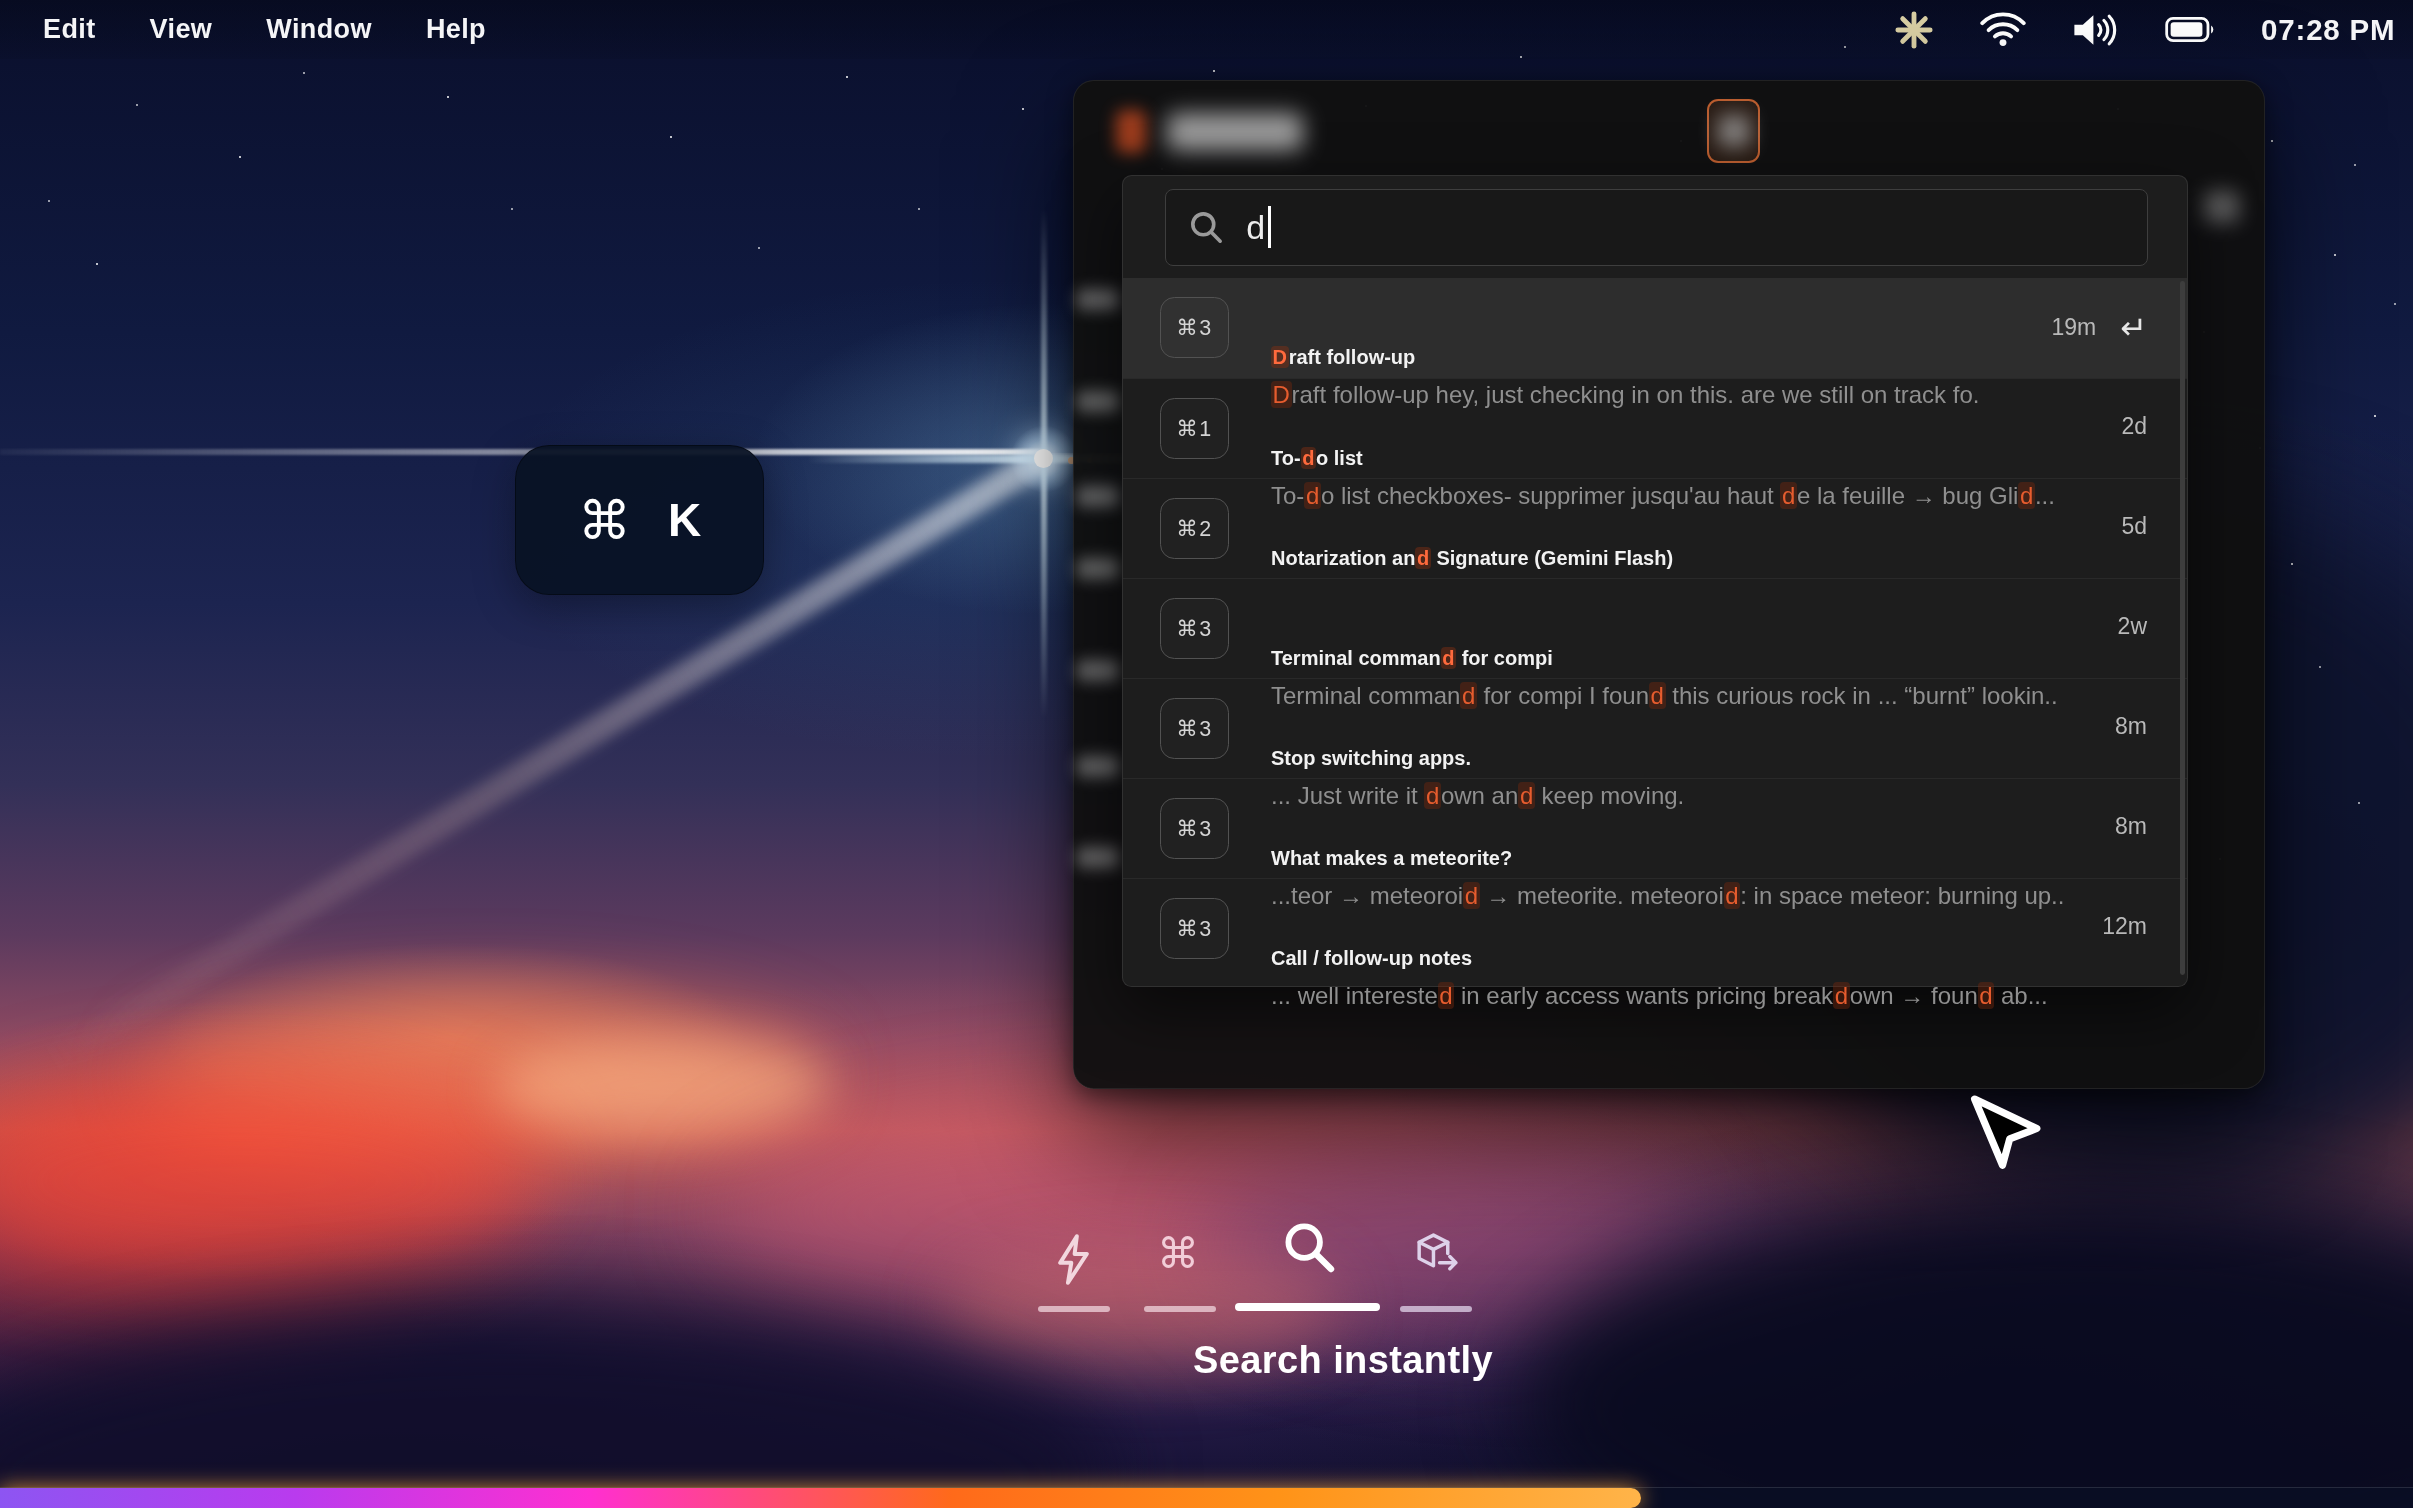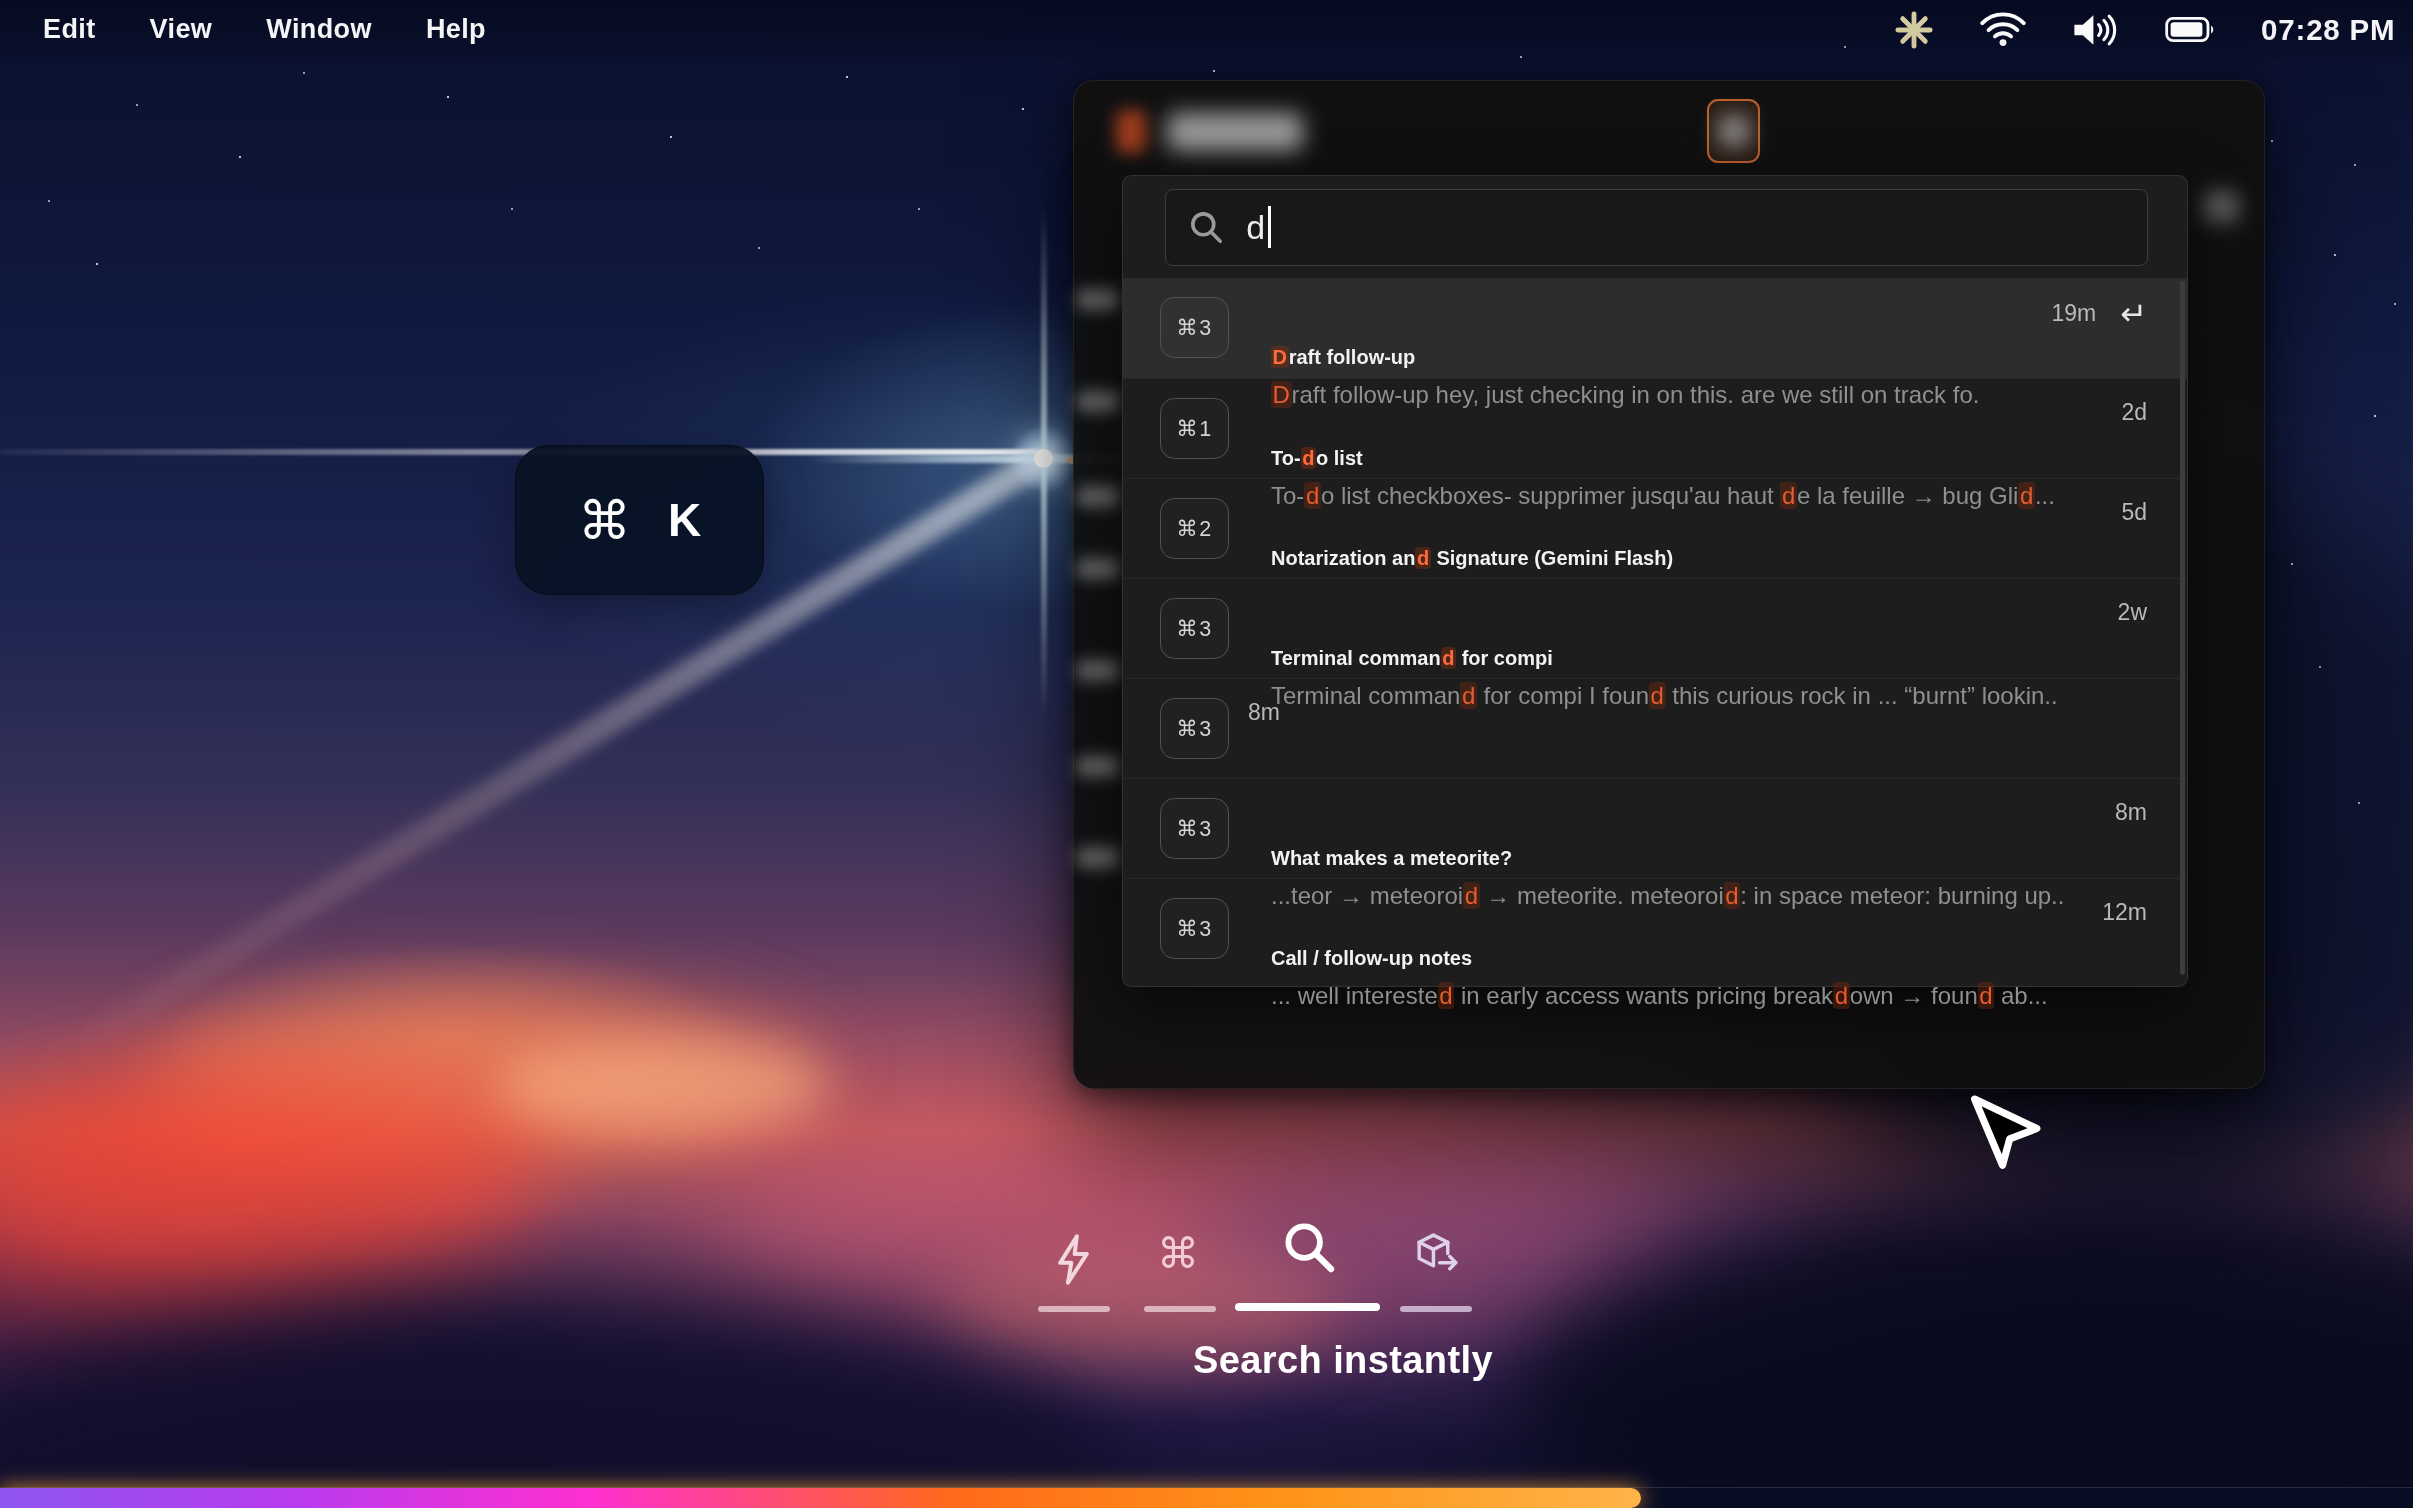--- a/index.html
+++ b/index.html
@@ -110,21 +110,21 @@
   .row + .row { border-top:0.8px solid rgba(255,255,255,.055); }
   .row.selected { background:#2d2d2d; }
   .badge { flex:0 0 auto; width:69px; height:61px; margin-top:6.4px; border:1.6px solid #525252; border-radius:14.4px;
     color:#d4d4d4; font-size:21.5px; display:flex; align-items:center; justify-content:center; letter-spacing:1.6px;
     background:rgba(255,255,255,.02); }
   .texts { margin-left:42px; flex:1 1 auto; overflow:hidden; white-space:nowrap; }
   .title { font-size:20px; font-weight:700; color:#f2f2f2; line-height:37px;margin-top:48px; }
   .subtitle { font-size:24px; color:#8f8f8f; line-height:35px; margin-top:1.6px; }
   .hl { color:#ff6a3d; background:rgba(150,50,16,.38); border-radius:4px; padding:0 1.6px; }
   .subtitle .hl { color:#e65c2e; background:rgba(120,40,14,.42); }
-  .meta { flex:0 0 auto; display:flex; align-items:center; gap:24px; margin-top:7px; margin-left:19px;justify-content:flex-end; }
+  .meta { flex:0 0 auto; display:flex; align-items:center; gap:24px; margin-top:21px; margin-left:19px;justify-content:flex-end; }
   .time { color:#b9b9b9; font-size:23px; }
   .return-icon { color:#e6e6e6; font-size:32px; line-height:32px; }
   .scrollbar { position:absolute; right:2.4px; top:105px; width:4.8px; height:694px; background:#3d3d3d; border-radius:2.4px; }
 
   
   .steps { position:absolute; left:0; top:0; }
   .step-icon { position:absolute; }
   .underline { position:absolute; border-radius:4px; }
   .u1 { left:1038px; top:1306px; width:72px; height:5.6px; background:rgba(240,213,222,.75); }
   .u2 { left:1144px; top:1306px; width:72px; height:5.6px; background:rgba(240,213,222,.75); }
@@ -291,20 +291,24 @@
       <div class="subtitle"><span>Terminal comman</span><span class="hl">d</span><span> for compi I foun</span><span class="hl">d</span><span> this curious rock in ... “burnt” lookin..</span></div>
     </div>
     <div class="meta">
       <span class="time">2w</span>
 
     </div>
   </div>
 
   <div class="row">
     <div class="badge">⌘3</div>
+    <div class="texts">
+      <div class="title"><span>Stop switching apps.</span></div>
+      <div class="subtitle"><span>... Just write it </span><span class="hl">d</span><span>own an</span><span class="hl">d</span><span> keep moving.</span></div>
+    </div>
     <div class="meta">
       <span class="time">8m</span>
 
     </div>
   </div>
 
   <div class="row">
     <div class="badge">⌘3</div>
     <div class="texts">
       <div class="title"><span>What makes a meteorite?</span></div>

